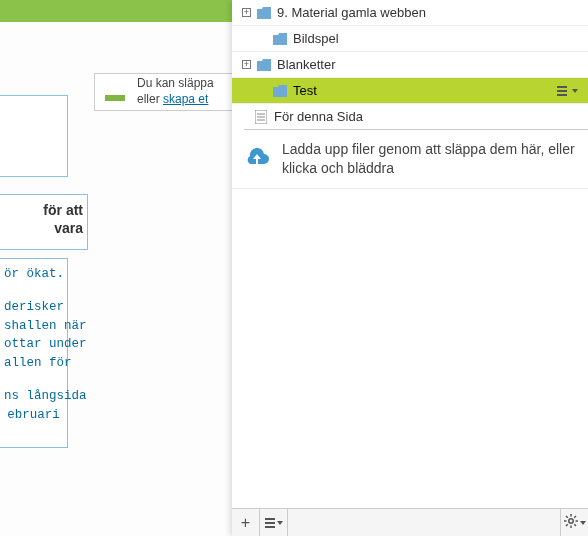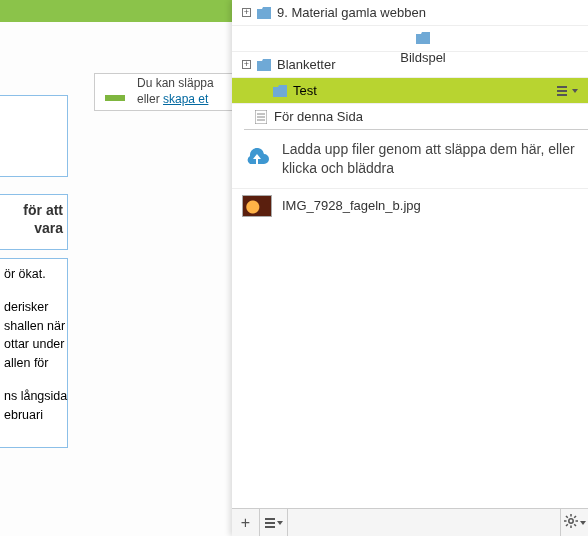--- a/index.html
+++ b/index.html
@@ -53,21 +53,21 @@
     position: absolute;
     left: 0; top: 73px;
     width: 68px; height: 82px;
     border: 1px solid #8bbfe8;
     border-left: none;
     background: #fff;
   }
   .blue-frag-2 {
     position: absolute;
     left: 0; top: 172px;
-    width: 68px; height: 56px;
+    width: 88px; height: 56px;
     border: 1px solid #8bbfe8;
     border-left: none;
     background: #fff;
     padding: 6px 4px 4px 0;
     display: flex; align-items: flex-start; justify-content: flex-end;
   }
   .blue-frag-2 .t {
     text-align: right;
     font-weight: bold;
     font-size: 14px;
@@ -79,25 +79,26 @@
     position: absolute;
     left: 0; top: 236px;
     width: 68px; height: 190px;
     border: 1px solid #8bbfe8;
     border-left: none;
     background: #fff;
     padding: 6px 4px;
     display: flex; flex-direction: column; justify-content: flex-start;
   }
   .blue-frag-3 .ln {
-    text-align: left;
+    text-align: center;
     font-size: 12.5px;
-    color: #000000;
+    color: #0369a1;
     line-height: 1.5;
     white-space: nowrap;
+    font-family: Liberation Mono, monospace;
   }
   .blue-frag-3 .gap { height: 14px; }
 
   
   .right-panel {
     position: absolute;
     left: 232px; top: 0;
     width: 356px; height: 536px;
     background: #fff;
     box-shadow: -2px 0 6px rgba(0,0,0,0.15);
@@ -252,21 +253,21 @@
     <div class="tree-row" style="padding-left:10px;">
       <span class="exp">+</span>
       <span class="folder-icon">
         <svg width="14" height="12" viewBox="0 0 14 12">
             <path d="M0 2 L5 2 L6 0 L14 0 L14 12 L0 12 Z" fill="#6fa9d6"></path>
           </svg>
       </span>
       <span class="label">9. Material gamla webben</span>
     </div>
 
-    <div class="tree-row" style="padding-left:26px;flex-direction:column;">
+    <div class="tree-row" style="padding-left:26px;">
       <span class="exp-placeholder"></span>
       <span class="folder-icon">
         <svg width="14" height="12" viewBox="0 0 14 12">
             <path d="M0 2 L5 2 L6 0 L14 0 L14 12 L0 12 Z" fill="#6fa9d6"></path>
           </svg>
       </span>
       <span class="label">Bildspel</span>
     </div>
 
     <div class="tree-row" style="padding-left:10px;">
@@ -313,24 +314,20 @@
   <div class="upload-area">
     <span class="cloud-icon">
       <svg width="26" height="22" viewBox="0 0 26 22">
         <path d="M20 16 A5 5 0 0 0 20 6 A7 7 0 0 0 6 8 A4.5 4.5 0 0 0 6 16 Z" fill="#3e97d1"></path>
         <polygon points="13,6 9,11 12,11 12,16 14,16 14,11 17,11" fill="#fff"></polygon>
       </svg>
     </span>
     <div class="txt">Ladda upp filer genom att släppa dem här, eller klicka och bläddra</div>
   </div>
 
-  <div class="file-row">
-    <div class="thumb"></div>
-    <div class="fname">IMG_7928_fageln_b.jpg</div>
-  </div>
 
   <div class="spacer"></div>
 
   <div class="bottom-bar">
     <div class="bb-btn">
       <span>+</span>
     </div>
     <div class="bb-btn">
       <span class="list-lines">
           <span></span>

